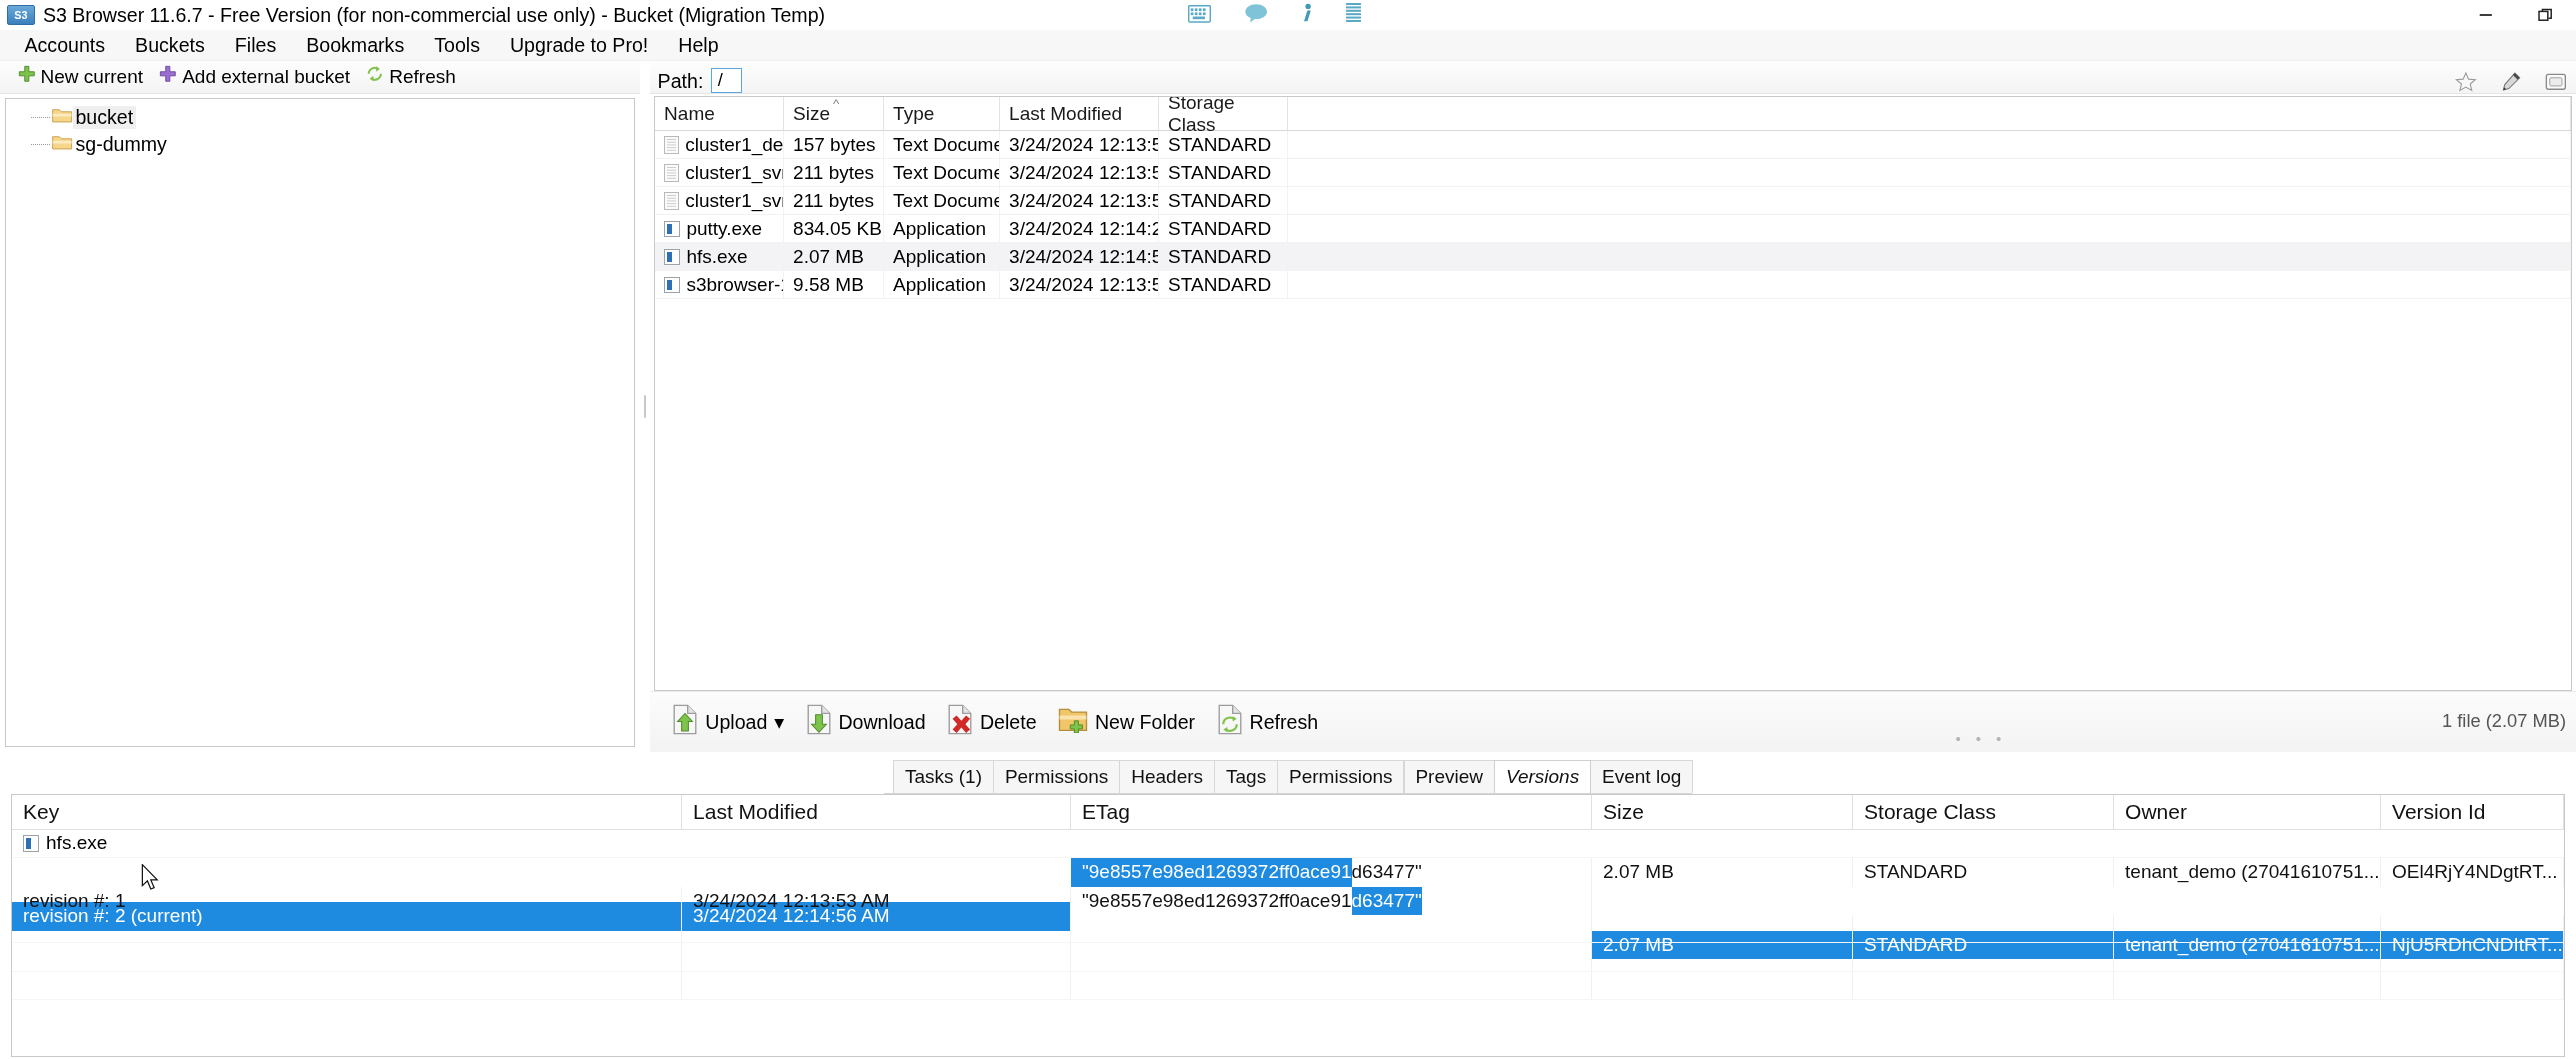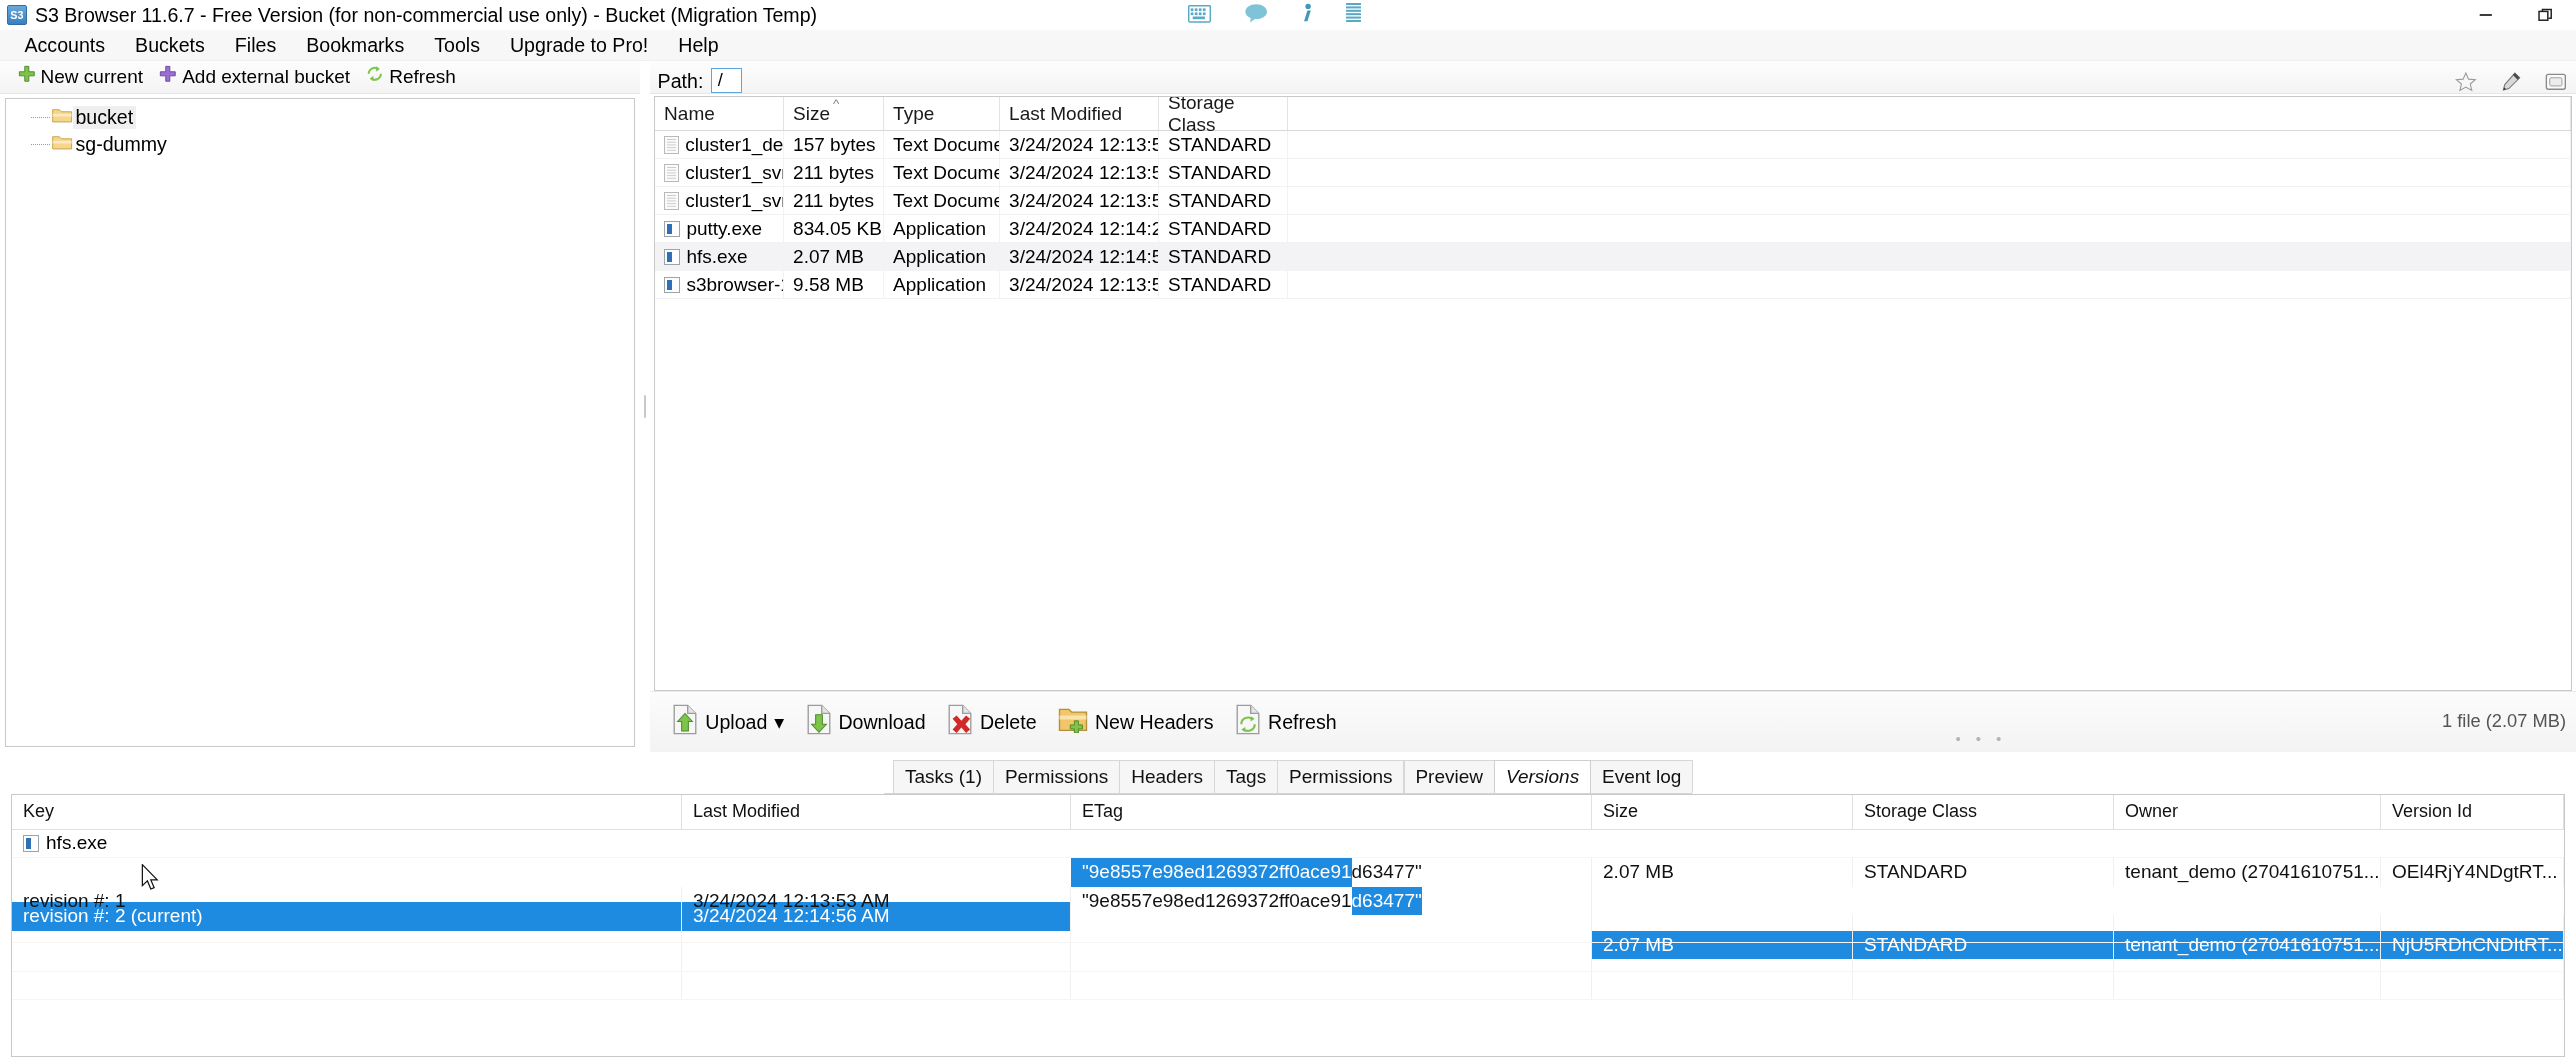--- a/index.html
+++ b/index.html
@@ -15,21 +15,21 @@
   
   .titlebar {
     position: relative;
     height: 30px;
     background: #ffffff;
     display: flex;
     align-items: center;
     padding-left: 6.8px;
   }
   .app-icon {
-    width: 20px; height: 20.3px;
+    width: 28px; height: 20.3px;
     background: linear-gradient(#6aa8d8, #3a7fbd);
     border: 1.4px solid #2f6fa8;
     border-radius: 2px;
     color: #fff; font-size: 10.8px; font-weight: bold;
     display: flex; align-items: center; justify-content: center;
     margin-right: 8.1px;
     flex: none;
   }
   .title-text {
     font-size: 19.6px;
@@ -309,21 +309,21 @@
     display: flex; flex-direction: column;
     overflow: hidden;
     background: #fff;
     margin: 0 2.7px 2.7px 2.7px;
     border-left: 0.7px solid #c9c9c9;
     border-right: 0.7px solid #c9c9c9;
     border-bottom: 0.7px solid #c9c9c9;
   }
   .vg-head { display: flex; height: 35px; border-bottom: 0.7px solid #e0e0e0; }
   .vg-head .hc {
-    font-size: 18px; color: #111;
+    font-size: 21px; color: #111;
     display: flex; align-items: center;
     padding-left: 10.8px;
     border-right: 0.7px solid #e0e0e0;
     height: 100%;
   }
   .vg-file-row {
     display: flex; align-items: center;
     height: 28.4px; padding-left: 10.8px; gap: 6.8px;
     font-size: 19px;
     border-bottom: 0.7px solid #f5f5f5;
@@ -634,21 +634,21 @@
         <span>Delete</span>
       </div>
       <div class="fa-btn">
         <span>
           <svg width="30" height="27" viewBox="0 0 44 40">
               <path d="M2 5h14l4 4h22v27H2z" fill="#f0c668" stroke="#b38f3d" stroke-width="2"></path>
               <path d="M2 14h40v6H2z" fill="#fbe9bd" opacity=".8"></path>
               <path d="M24 22h6v6h6v6h-6v6h-6v-6h-6v-6h6z" fill="#7ec34a" stroke="#4f8a2c" stroke-width="1.4"></path>
             </svg>
         </span>
-        <span>New Headers</span>
+        <span>New Folder</span>
       </div>
       <div class="fa-btn">
         <span>
           <svg width="26" height="31" viewBox="0 0 38 46">
               <path d="M3 2h20l12 12v30H3z" fill="#f7f7f7" stroke="#9c9c9c" stroke-width="2"></path>
               <path d="M23 2v12h12" fill="#e4e4e4" stroke="#9c9c9c" stroke-width="2"></path>
               <path d="M9 30a10 10 0 0 1 17-7" fill="none" stroke="#7ec34a" stroke-width="3.2"></path>
               <path d="M29 30a10 10 0 0 1-17 7" fill="none" stroke="#7ec34a" stroke-width="3.2"></path>
               <path d="M23 18l6 4-6 4z" fill="#7ec34a"></path>
               <path d="M15 42l-6-4 6-4z" fill="#7ec34a"></path>

